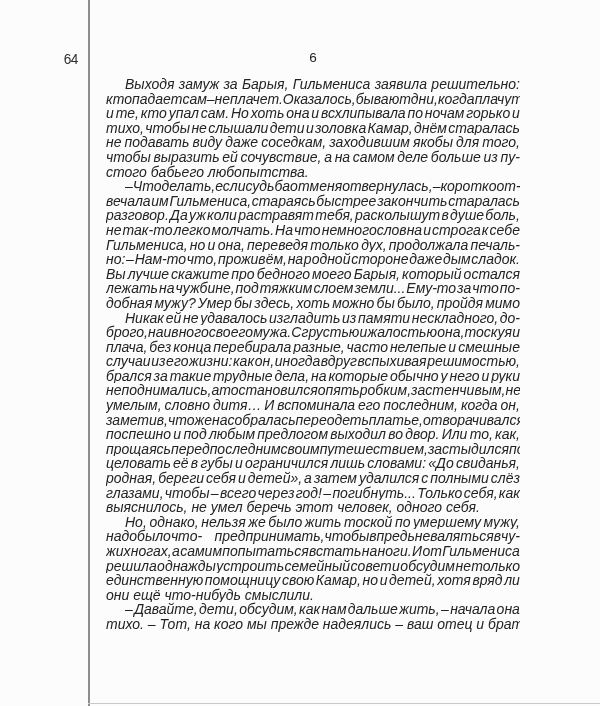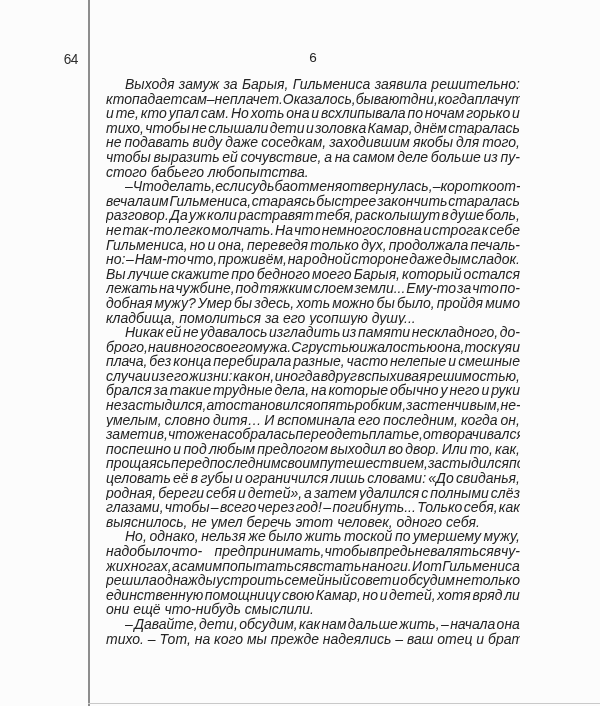--- a/index.html
+++ b/index.html
@@ -233,21 +233,20 @@
           <span>Умер</span>
           <span>бы</span>
           <span>здесь,</span>
           <span>хоть</span>
           <span>можно</span>
           <span>бы</span>
           <span>было,</span>
           <span>пройдя</span>
           <span>мимо</span>
         </div>
-        <div class="line last">кладбища, помолиться за его усопшую душу...</div>
       </div>
       <div class="para">
         <div class="line first">
           <span>Никак</span>
           <span>ей</span>
           <span>не</span>
           <span>удавалось</span>
           <span>изгладить</span>
           <span>из</span>
           <span>памяти</span>
@@ -299,21 +298,21 @@
           <span>на</span>
           <span>которые</span>
           <span>обычно</span>
           <span>у</span>
           <span>него</span>
           <span>и</span>
           <span>руки</span>
         </div>
         <div class="line">
           <span>не</span>
-          <span>застыдился,</span>
+          <span>поднимались,</span>
           <span>а</span>
           <span>то</span>
           <span>становился</span>
           <span>опять</span>
           <span>робким,</span>
           <span>застенчивым,</span>
           <span>не-</span>
         </div>
         <div class="line">
           <span>умелым,</span>

